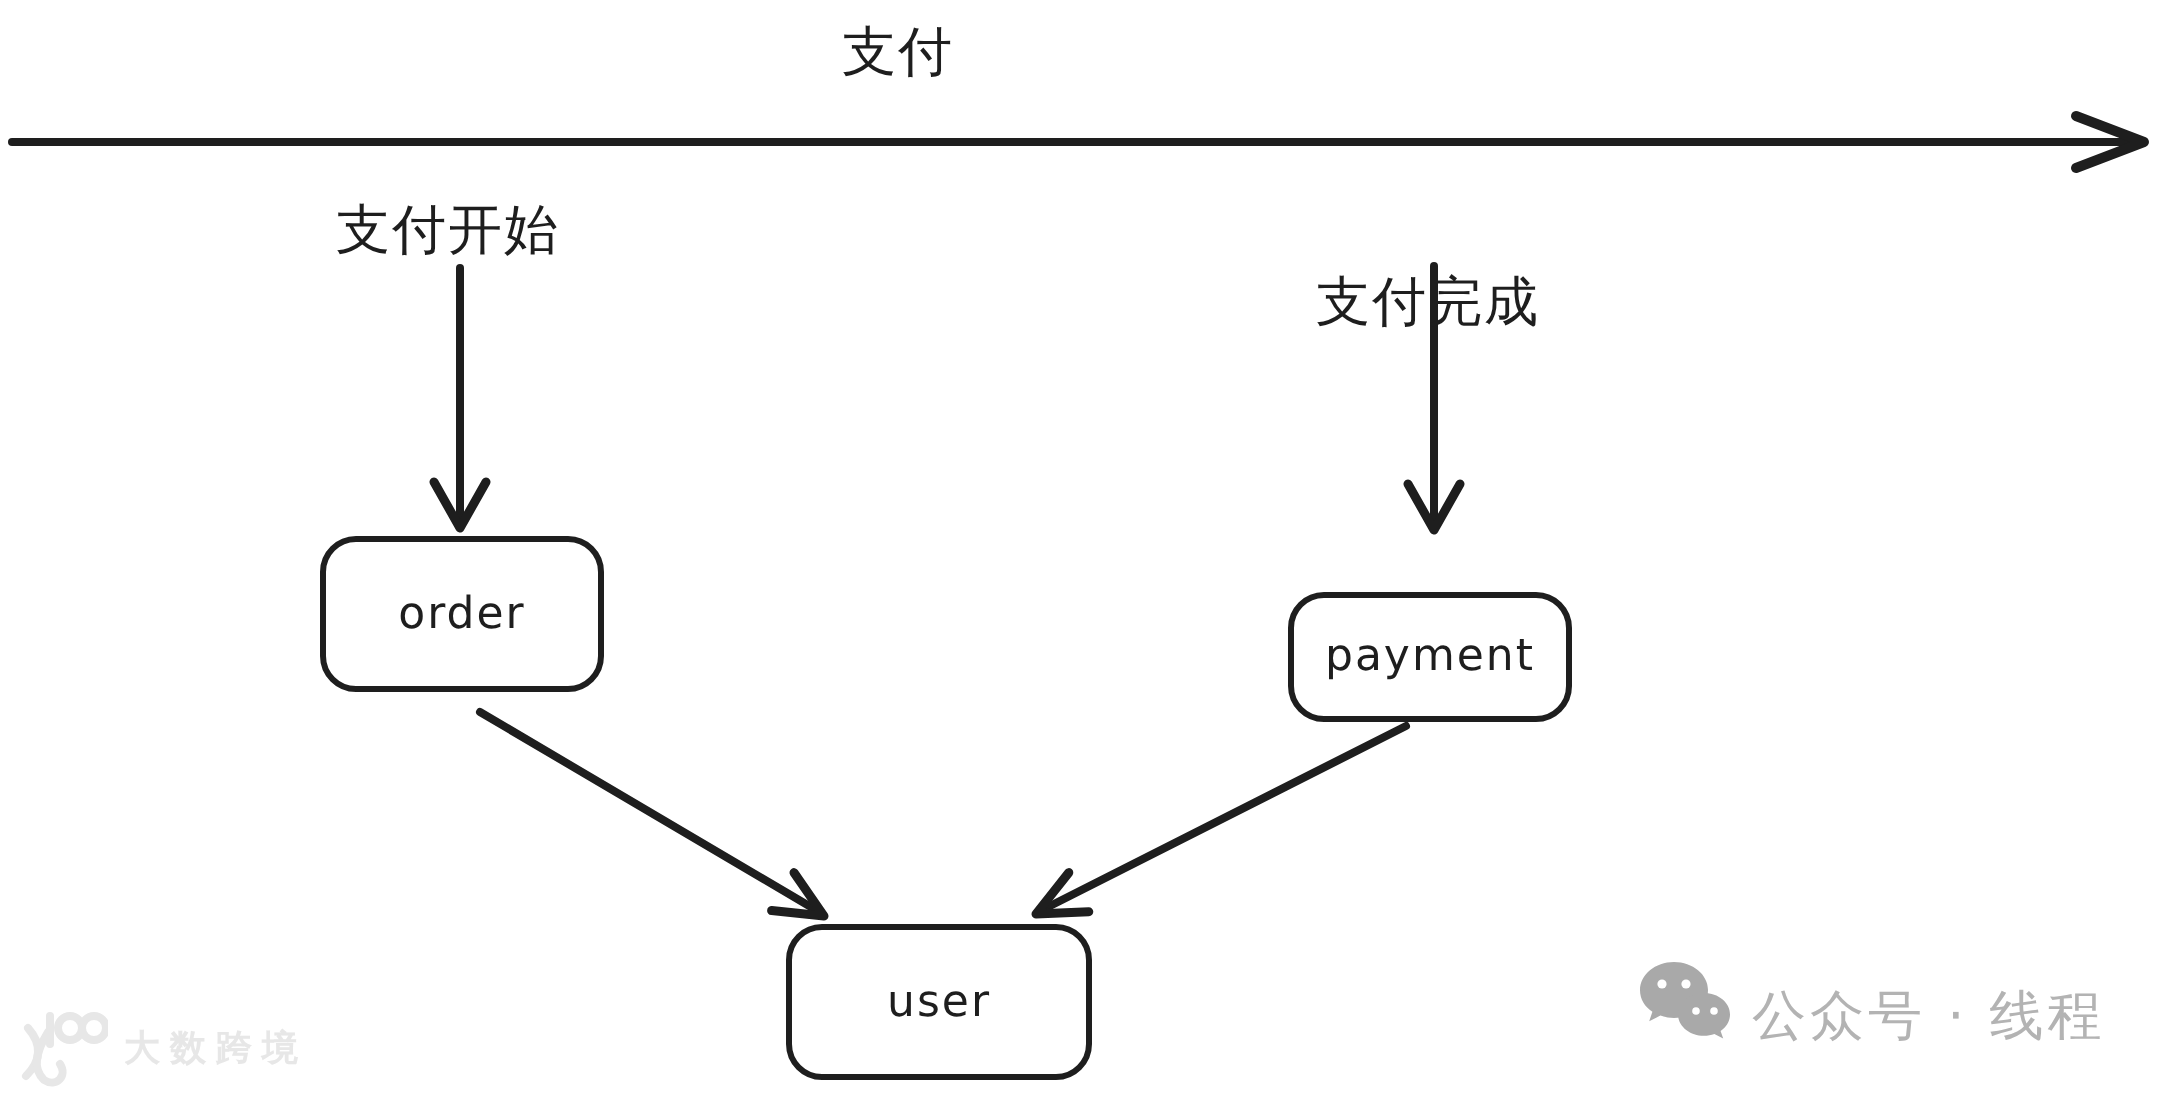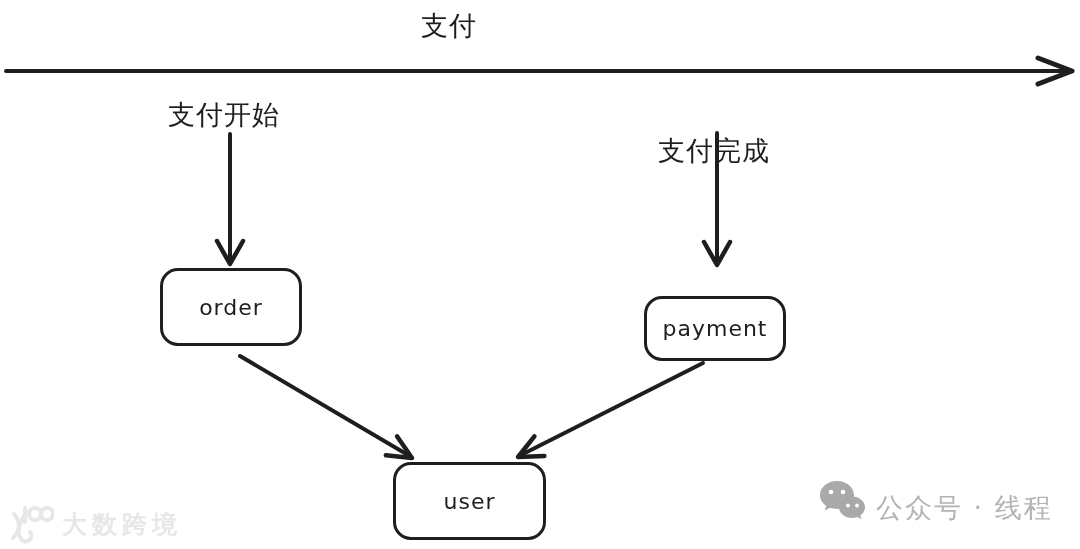--- a/index.html
+++ b/index.html
@@ -54,21 +54,21 @@
   }
 
   
   #wm-left {
     left: 8px; top: 500px;
     display: flex;
     align-items: center;
     gap: 8px;
   }
   #wm-left .wm-text {
-    font-size: 25px;
+    font-size: 18px;
     font-weight: bold;
     letter-spacing: 5px;
     color: #e7e7e7;
     white-space: nowrap;
   }
   #wm-right {
     left: 818px; top: 478px;
     display: flex;
     align-items: flex-end;
     gap: 10px;

